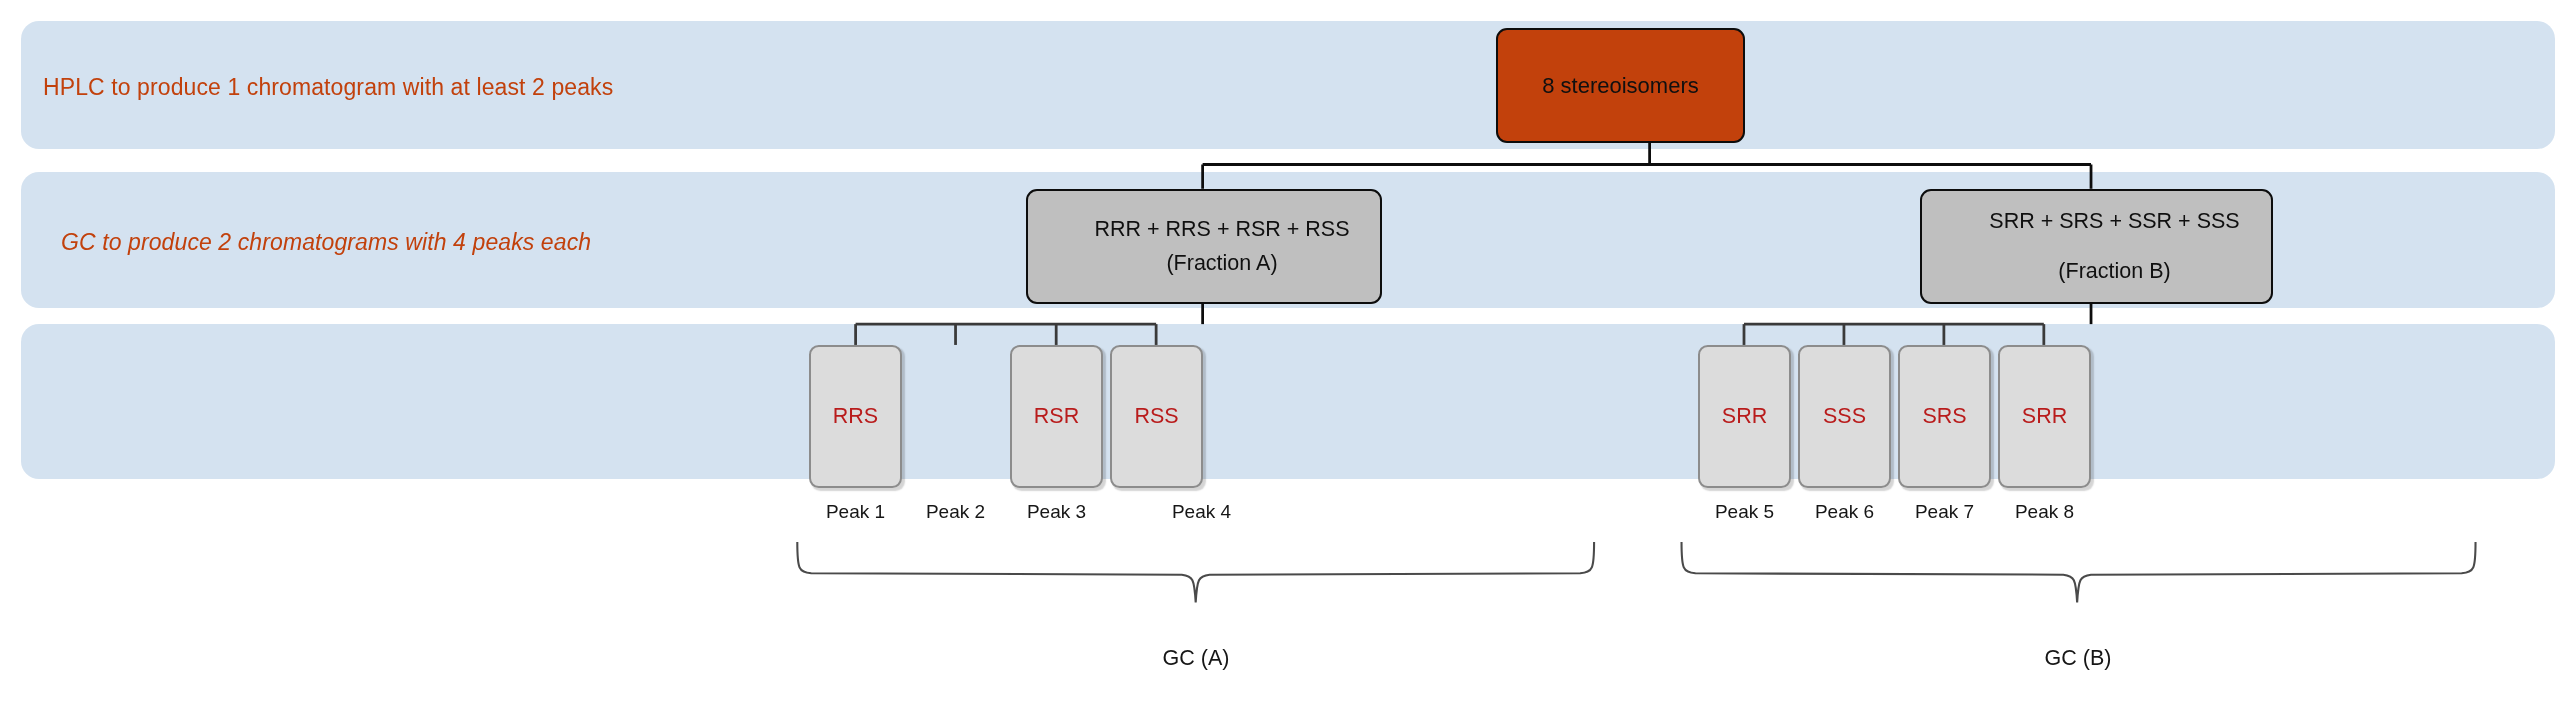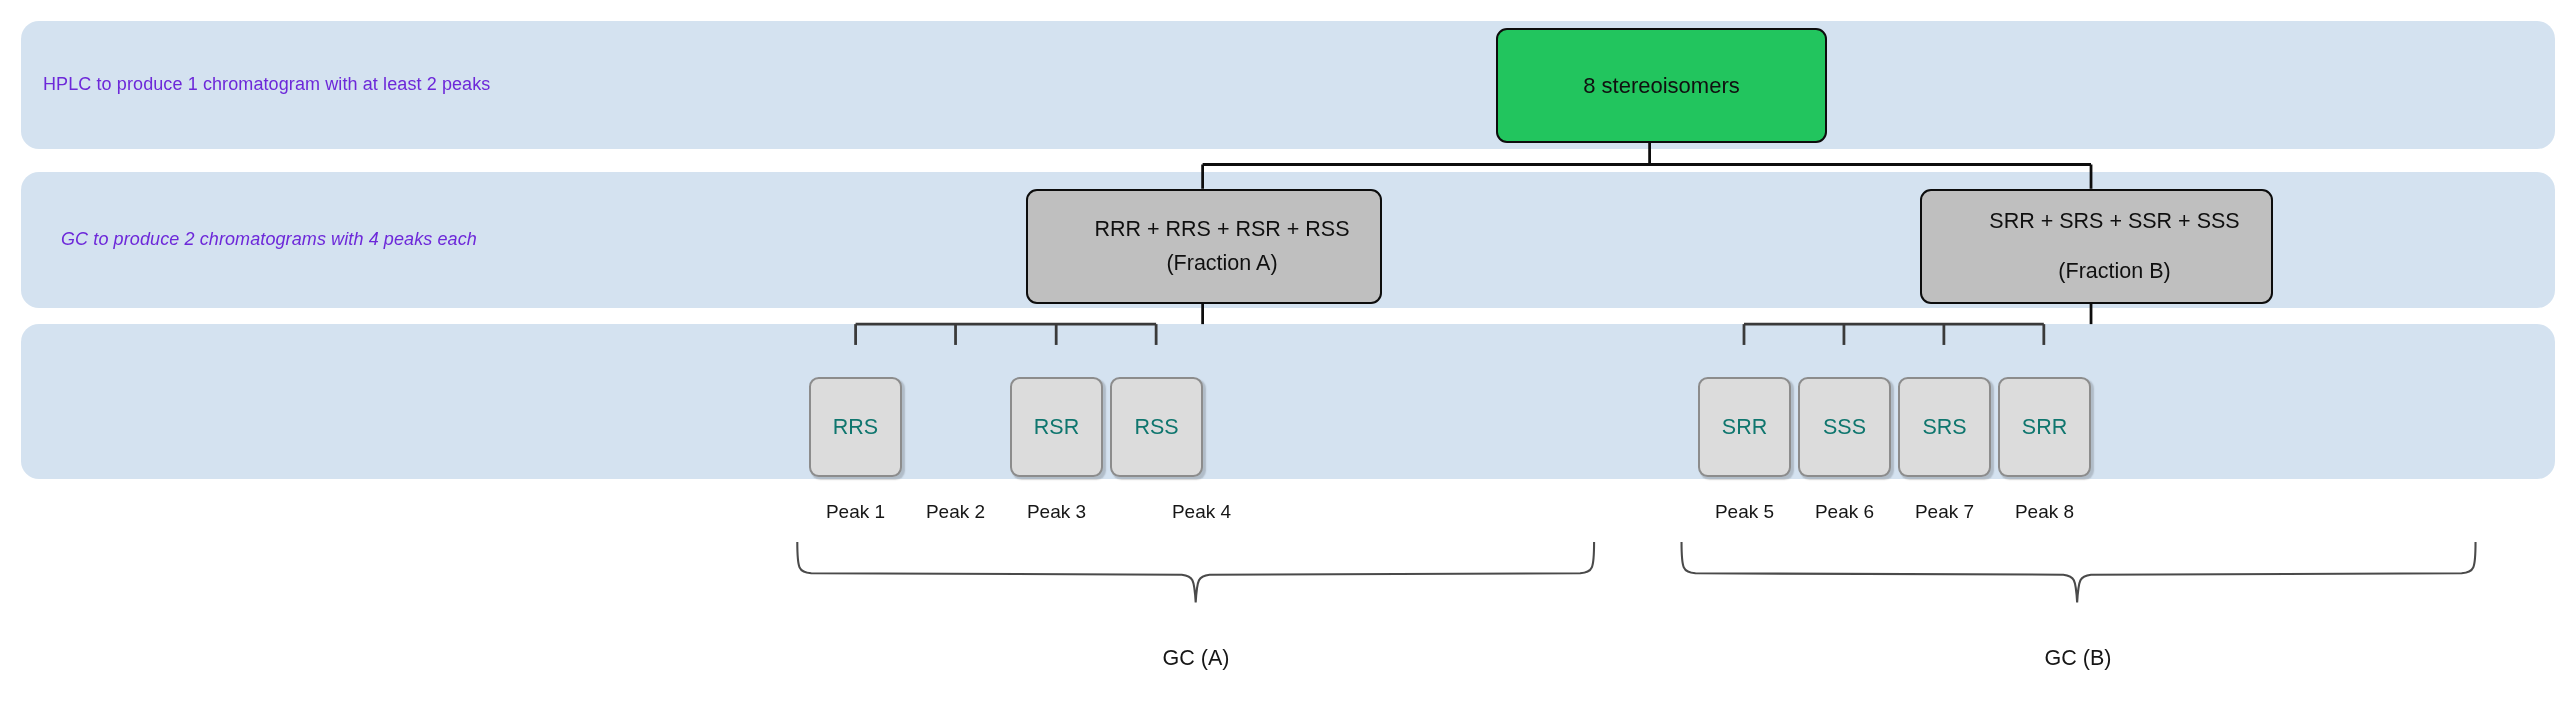--- a/index.html
+++ b/index.html
@@ -8,47 +8,47 @@
 
   #stage{position:absolute;left:0;top:0;width:2576px;height:701px;}
 
   
   .band{position:absolute;background:#d4e2f0;border-radius:18px;}
   #band-1{left:21px;  top:21px;  width:2534px; height:128px;}
   #band-2{left:21px;  top:172px; width:2534px; height:136px;}
   #band-3{left:21px;  top:324px; width:2534px; height:155px;}
 
   
-  .band-caption{position:absolute;font-size:18px;color:#6d28d9;
+  .band-caption{position:absolute;font-size:23px;color:#c2410c;
                 white-space:nowrap;letter-spacing:0.1px;}
   #caption-hplc{left:43px; top:74px;}
   #caption-gc  {left:61px; top:229px;font-style:italic;}
 
   
   #wires{position:absolute;left:0;top:0;width:2576px;height:701px;}
 
   
   .node{position:absolute;box-sizing:border-box;display:flex;
         flex-direction:column;align-items:center;justify-content:center;
         text-align:center;border-radius:8.3px;}
 
-  #node-root{left:1496px;top:28px;width:331px;height:115px;
-             background:#22c55e;border:2.8px solid #0d0d0d;
+  #node-root{left:1496px;top:28px;width:249px;height:115px;
+             background:#c2410c;border:2.8px solid #0d0d0d;
              border-radius:11px;font-size:22px;color:#101010;}
 
   .node-fraction{background:#bfbfbf;border:2.8px solid #0d0d0d;
                  border-radius:11px;font-size:21.5px;color:#101010;
                  line-height:1.58;padding-left:36px;}
   #node-fraction-a{left:1026px;top:189px;width:356px;height:115px;}
   #node-fraction-b{left:1920px;top:189px;width:353px;height:115px;gap:16px;}
 
   .node-leaf{background:#dcdcdc;border:2.1px solid #8c8c8c;
-             border-radius:9.7px;font-size:21.5px;color:#0f766e;
-             width:93px;height:100px;top:345px;
-             box-shadow:2.1px 2.1px 1.4px rgba(0,0,0,.17);margin-top:32px;}
+             border-radius:9.7px;font-size:21.5px;color:#b91c1c;
+             width:93px;height:143px;top:345px;
+             box-shadow:2.1px 2.1px 1.4px rgba(0,0,0,.17);}
 
   
   .peak-label{position:absolute;top:501px;width:167px;text-align:center;
               font-size:19px;color:#161616;}
 
   
   .group-label{position:absolute;top:646px;width:278px;text-align:center;
                font-size:21.5px;color:#161616;}
   #group-label-a{left:1057px;}
   #group-label-b{left:1939px;}

